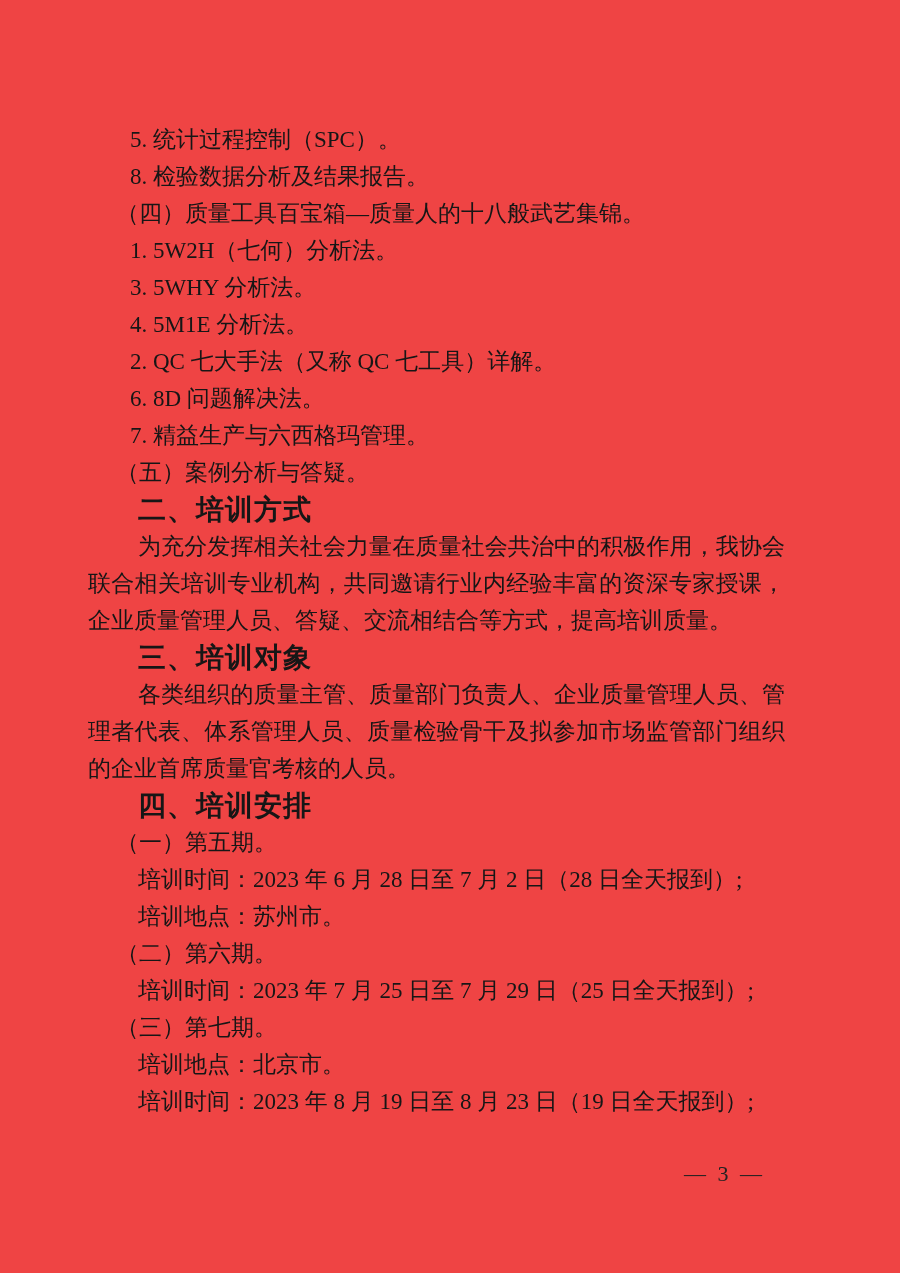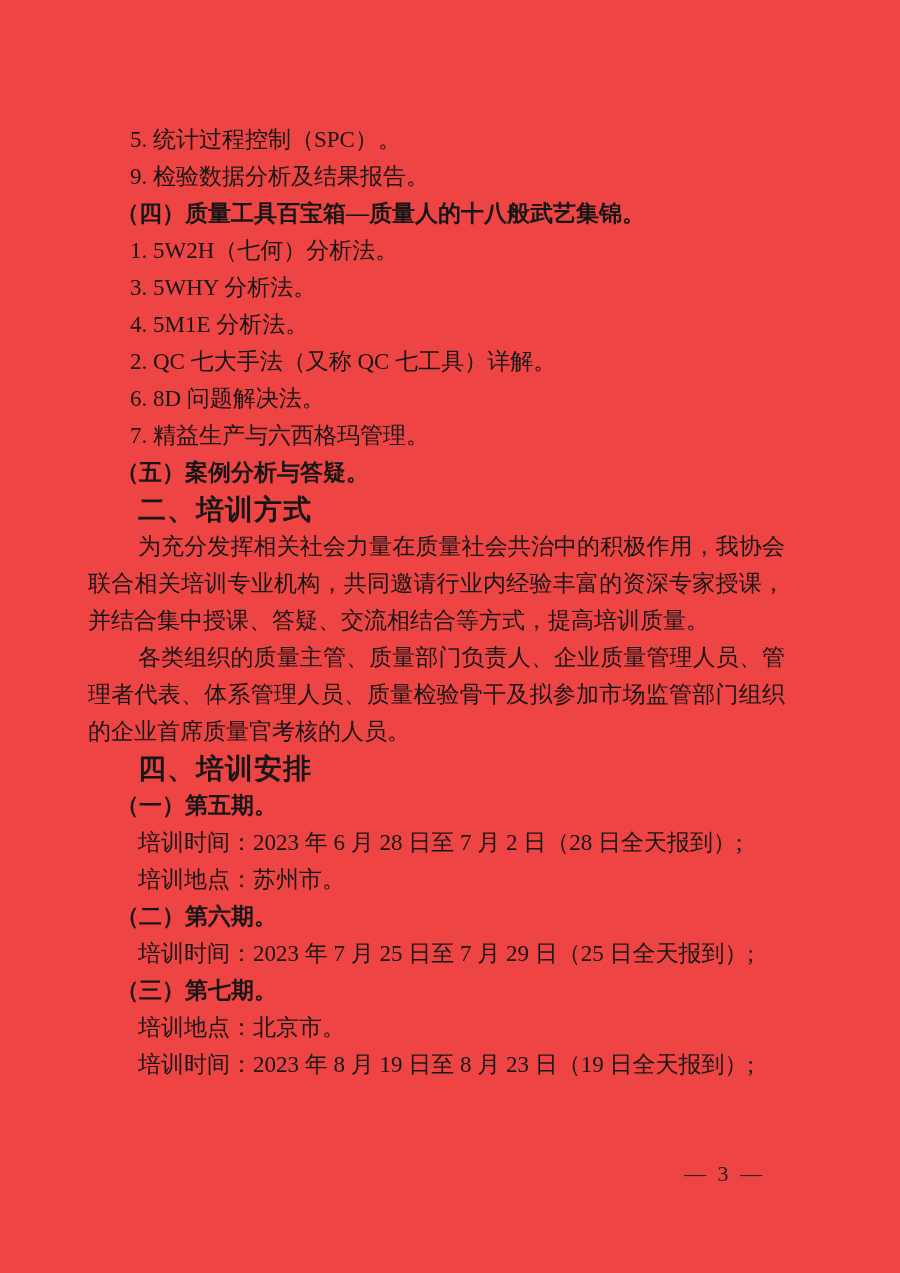--- a/index.html
+++ b/index.html
@@ -30,21 +30,21 @@
   .fill {
     white-space: normal;
     text-align: justify;
     text-align-last: justify;
   }
   
   .ind-num   { padding-left: 42px; }  
   .ind-paren { padding-left: 28px; }  
   .ind-2     { padding-left: 50px; }  
   
-  .kai-bold { font-weight: 700; }
+  .kai-bold { font-weight: 400; }
   
   .hei {
     font-family: Liberation Serif, serif;
     font-weight: 700;
     font-size: 28px;
     letter-spacing: 1px;
   }
   .page-number {
     position: absolute;
     top: 1161px;
@@ -54,33 +54,34 @@
     color: #222222;
     font-family: "Liberation Serif", "DejaVu Serif", serif;
   }
 </style>
 </head>
 <body>
 
 <div class="page">
   <main class="content">
     <div class="line ind-num">5. 统计过程控制（SPC）。</div>
-    <div class="line ind-num">9. 检验数据分析及结果报告。</div>
+    <div class="line ind-num">8. 检验数据分析及结果报告。</div>
     <div class="line ind-paren kai-bold">（四）质量工具百宝箱—质量人的十八般武艺集锦。</div>
     <div class="line ind-num">1. 5W2H（七何）分析法。</div>
     <div class="line ind-num">3. 5WHY 分析法。</div>
     <div class="line ind-num">4. 5M1E 分析法。</div>
     <div class="line ind-num">2. QC 七大手法（又称 QC 七工具）详解。</div>
     <div class="line ind-num">6. 8D 问题解决法。</div>
     <div class="line ind-num">7. 精益生产与六西格玛管理。</div>
     <div class="line ind-paren kai-bold">（五）案例分析与答疑。</div>
     <div class="line ind-2 hei">二、培训方式</div>
     <div class="line ind-2 fill">为充分发挥相关社会力量在质量社会共治中的积极作用，我协会</div>
     <div class="line fill">联合相关培训专业机构，共同邀请行业内经验丰富的资深专家授课，</div>
-    <div class="line">并结合集中授课、答疑、交流相结合等方式，提高培训质量。</div>
+    <div class="line">企业质量管理人员、答疑、交流相结合等方式，提高培训质量。</div>
+    <div class="line ind-2 hei">三、培训对象</div>
     <div class="line ind-2 fill">各类组织的质量主管、质量部门负责人、企业质量管理人员、管</div>
     <div class="line fill">理者代表、体系管理人员、质量检验骨干及拟参加市场监管部门组织</div>
     <div class="line">的企业首席质量官考核的人员。</div>
     <div class="line ind-2 hei">四、培训安排</div>
     <div class="line ind-paren kai-bold">（一）第五期。</div>
     <div class="line ind-2">培训时间：2023 年 6 月 28 日至 7 月 2 日（28 日全天报到）;</div>
     <div class="line ind-2">培训地点：苏州市。</div>
     <div class="line ind-paren kai-bold">（二）第六期。</div>
     <div class="line ind-2">培训时间：2023 年 7 月 25 日至 7 月 29 日（25 日全天报到）;</div>
     <div class="line ind-paren kai-bold">（三）第七期。</div>

